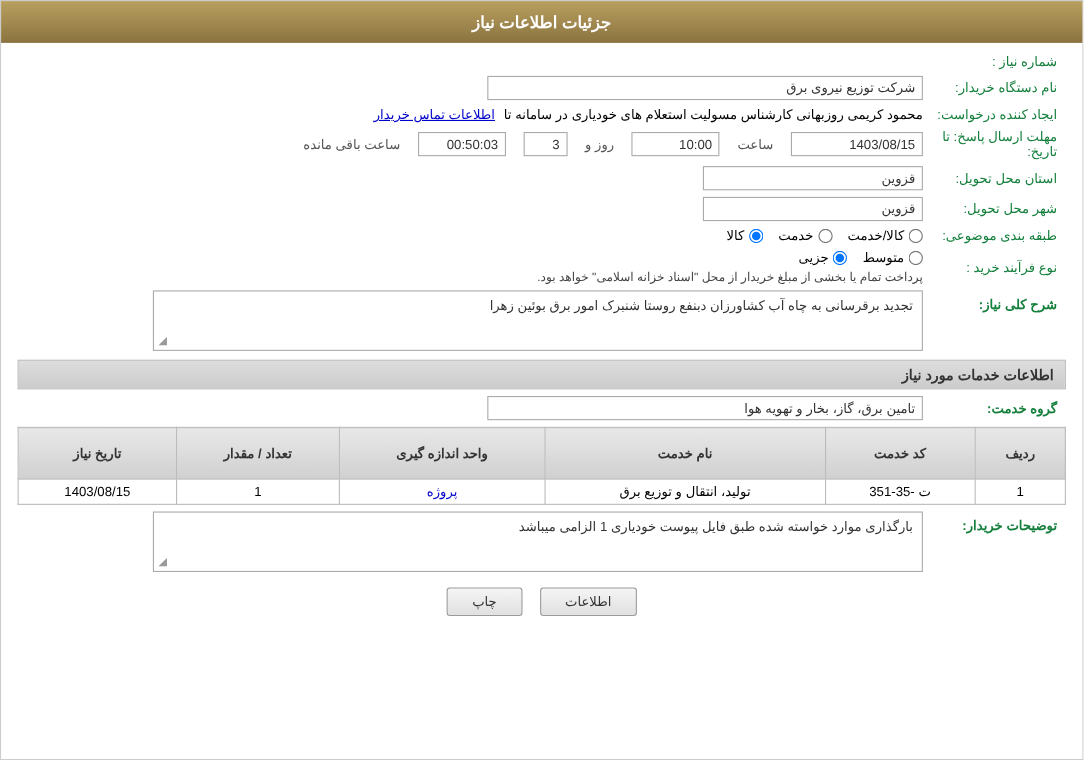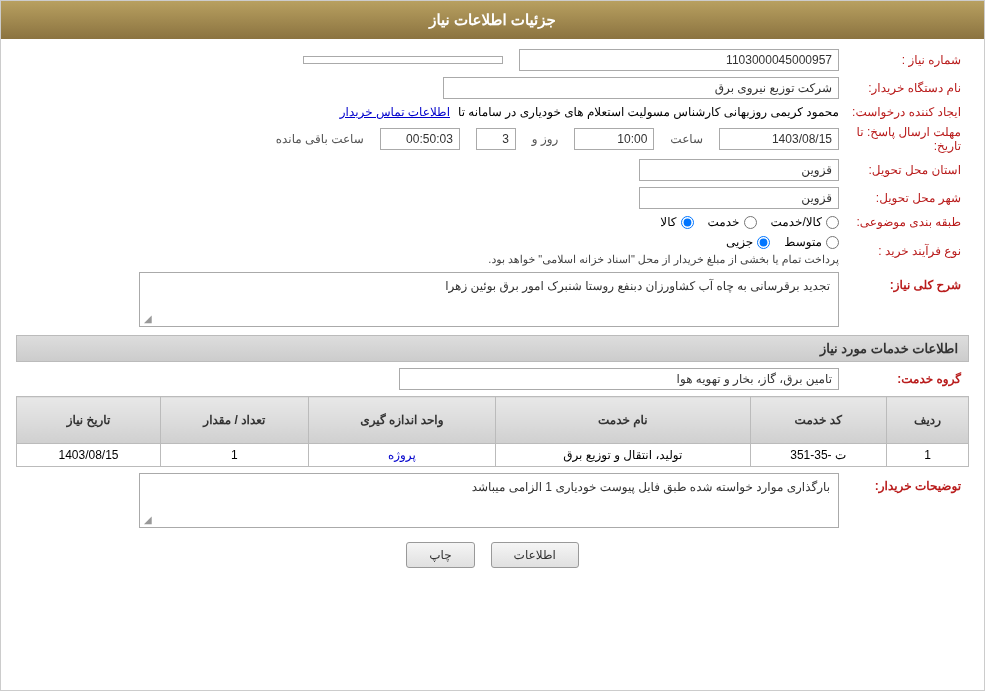--- a/index.html
+++ b/index.html
@@ -31,21 +31,21 @@
     .info-row {
       display: flex;
       align-items: center;
       margin-bottom: 6px;
       direction: rtl;
     }
     .label-col {
       width: 130px;
       text-align: right;
       padding-right: 8px;
-      color: #b91c1c;
+      color: #15803d;
       font-size: 12px;
       flex-shrink: 0;
     }
     .value-col {
       flex: 1;
       display: flex;
       align-items: center;
     }
     .input-field {
       border: 1px solid #aaa;
@@ -181,25 +181,20 @@
 <div class="page-container">
 
   <div class="header-bar">
     <span>جزئیات اطلاعات نیاز</span>
   </div>
 
   <div class="content-area">
 
     <div class="info-row">
       <div class="label-col">شماره نیاز :</div>
-      <div class="value-col">
-        <div class="input-field input-wide">1103000045000957</div>
-        <span class="inline-label"></span>
-        <div class="input-field input-medium"></div>
-      </div>
     </div>
 
     <div class="info-row">
       <div class="label-col">نام دستگاه خریدار:</div>
       <div class="value-col">
         <div class="input-field" style="width: 396px;">شرکت توزیع نیروی برق</div>
       </div>
     </div>
 
     <div class="info-row">
@@ -280,21 +275,21 @@
           <span class="resize-handle">◢</span>
         </div>
       </div>
     </div>
 
     <div class="section-title">اطلاعات خدمات مورد نیاز</div>
 
     <div class="service-info-row">
       <div class="label-col bold-text">گروه خدمت:</div>
       <div class="value-col">
-        <div class="input-field" style="width:440px;">تامین برق، گاز، بخار و تهویه هوا</div>
+        <div class="input-field" style="width:396px;">تامین برق، گاز، بخار و تهویه هوا</div>
       </div>
     </div>
 
     <table class="table-container">
       <thead>
         <tr>
           <th>ردیف</th>
           <th>کد خدمت</th>
           <th>نام خدمت</th>
           <th>واحد اندازه گیری</th>

